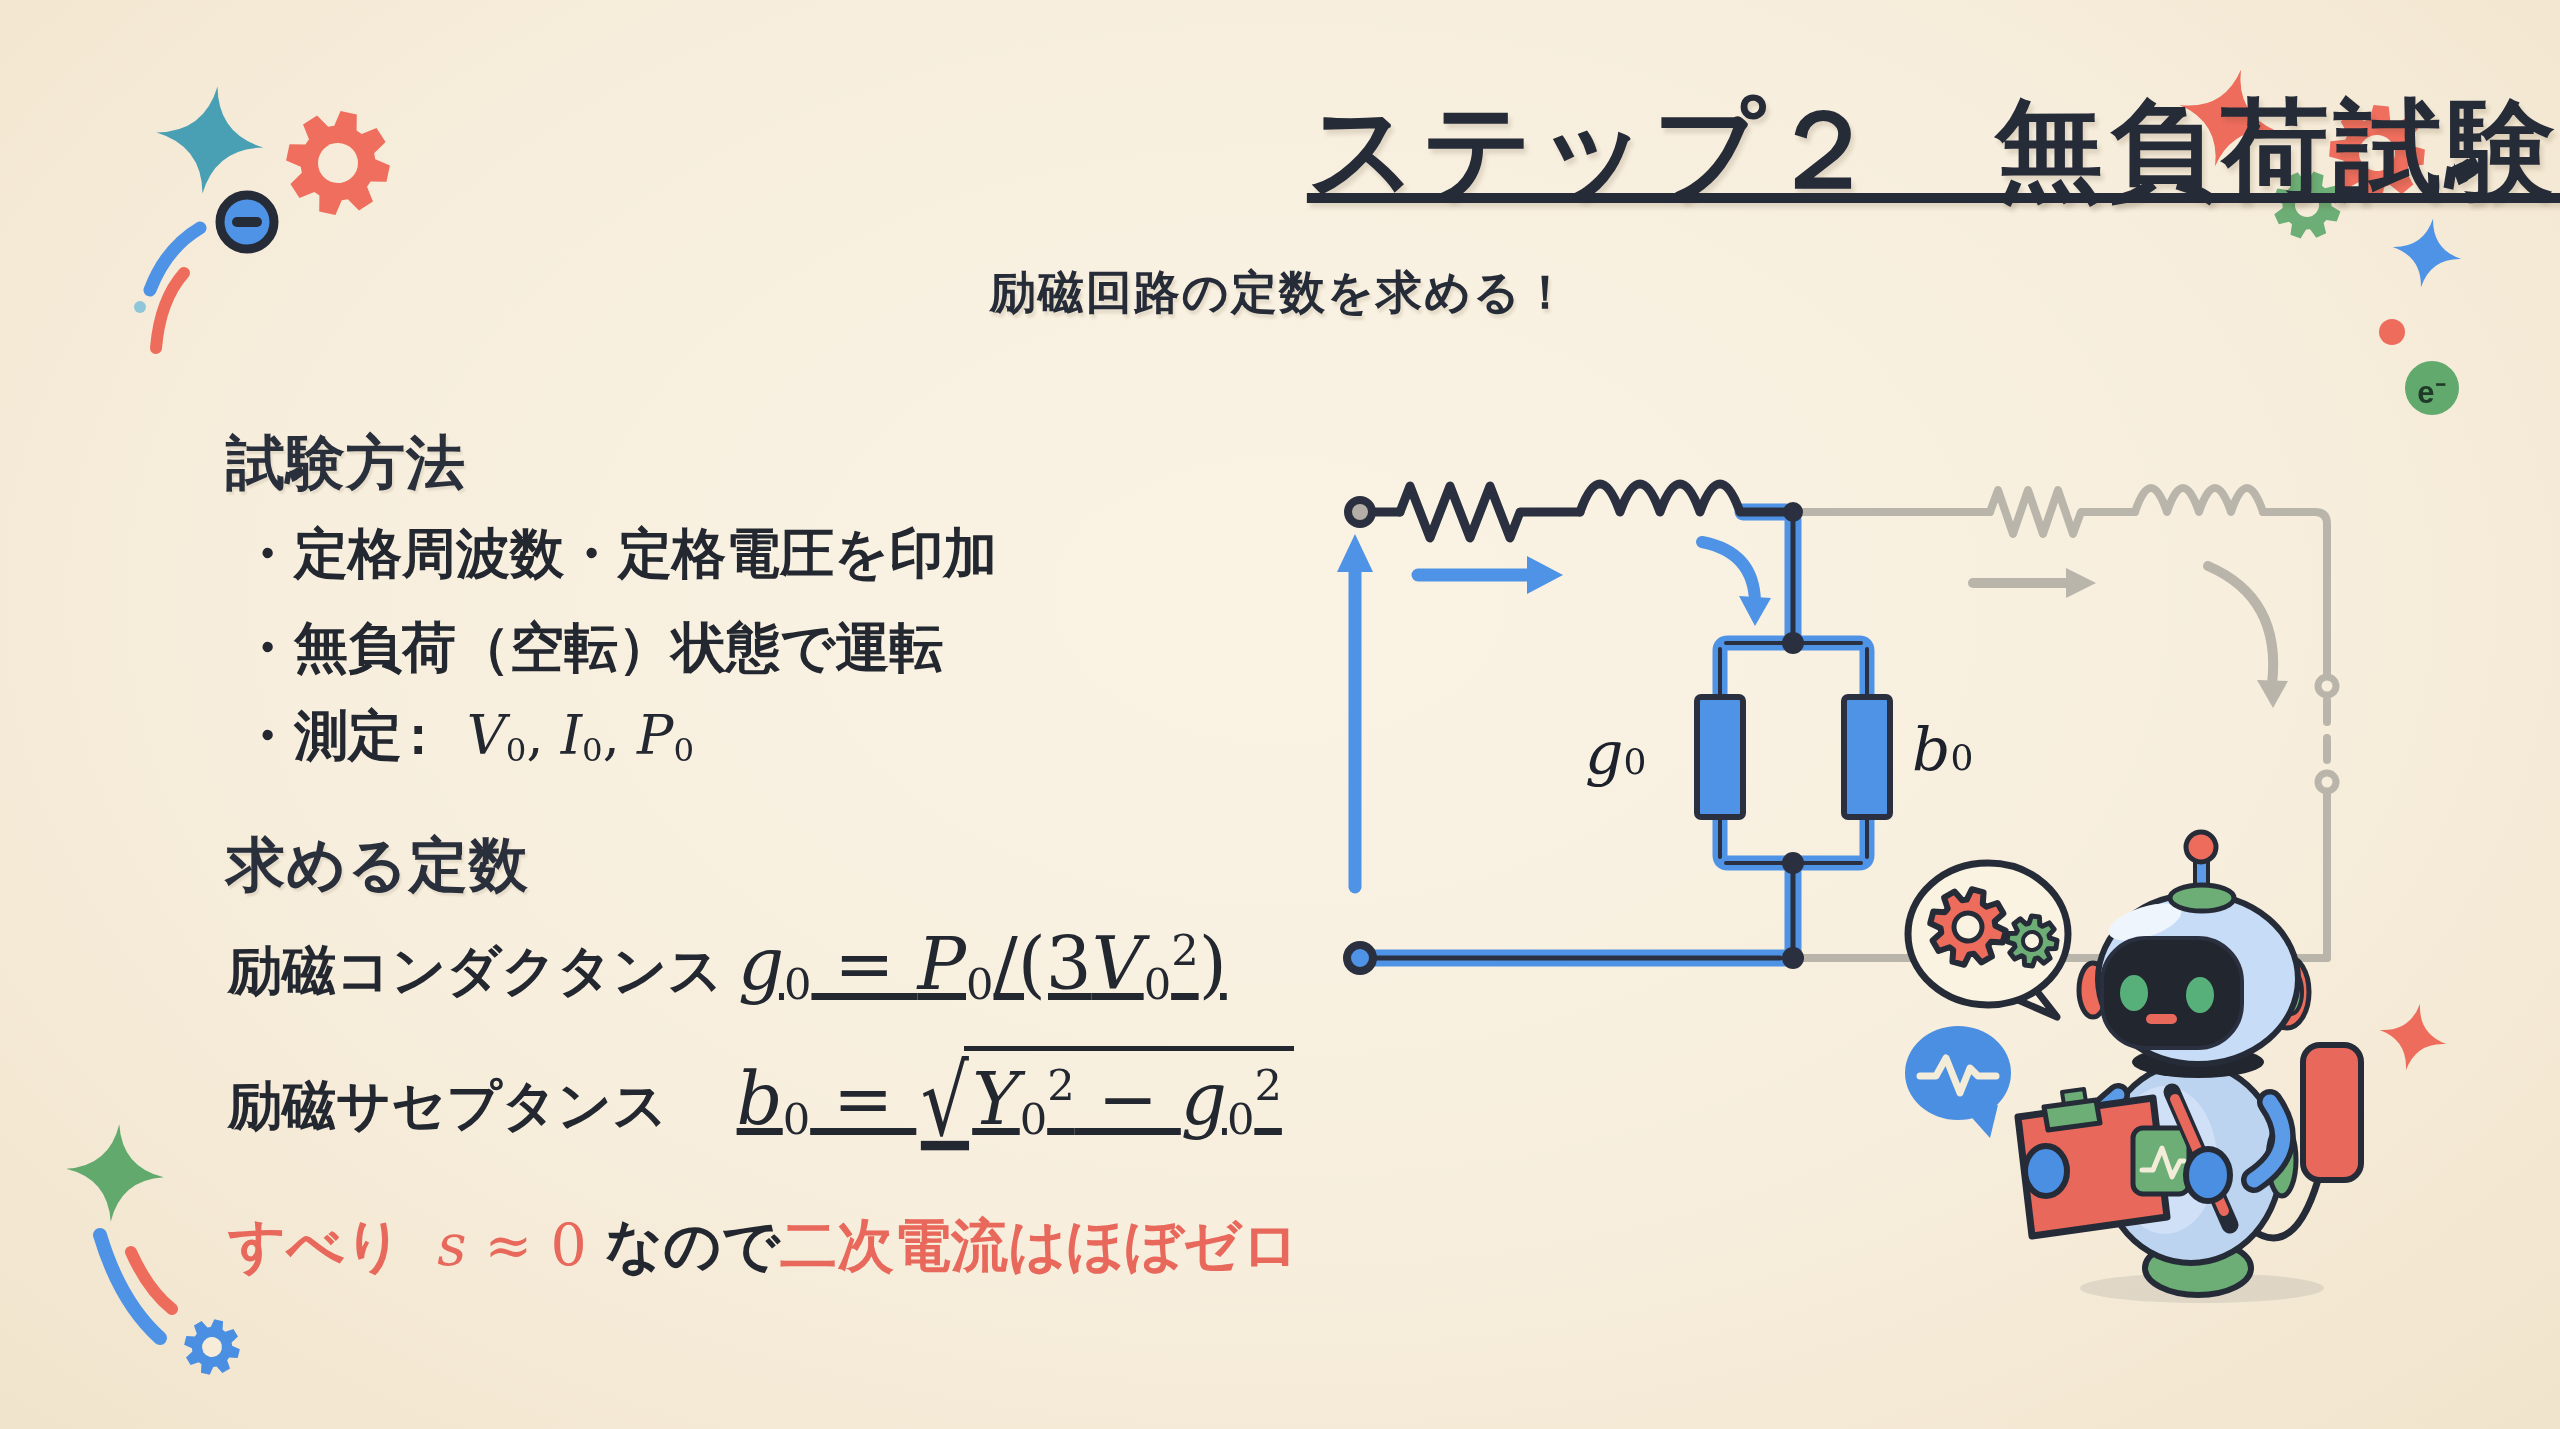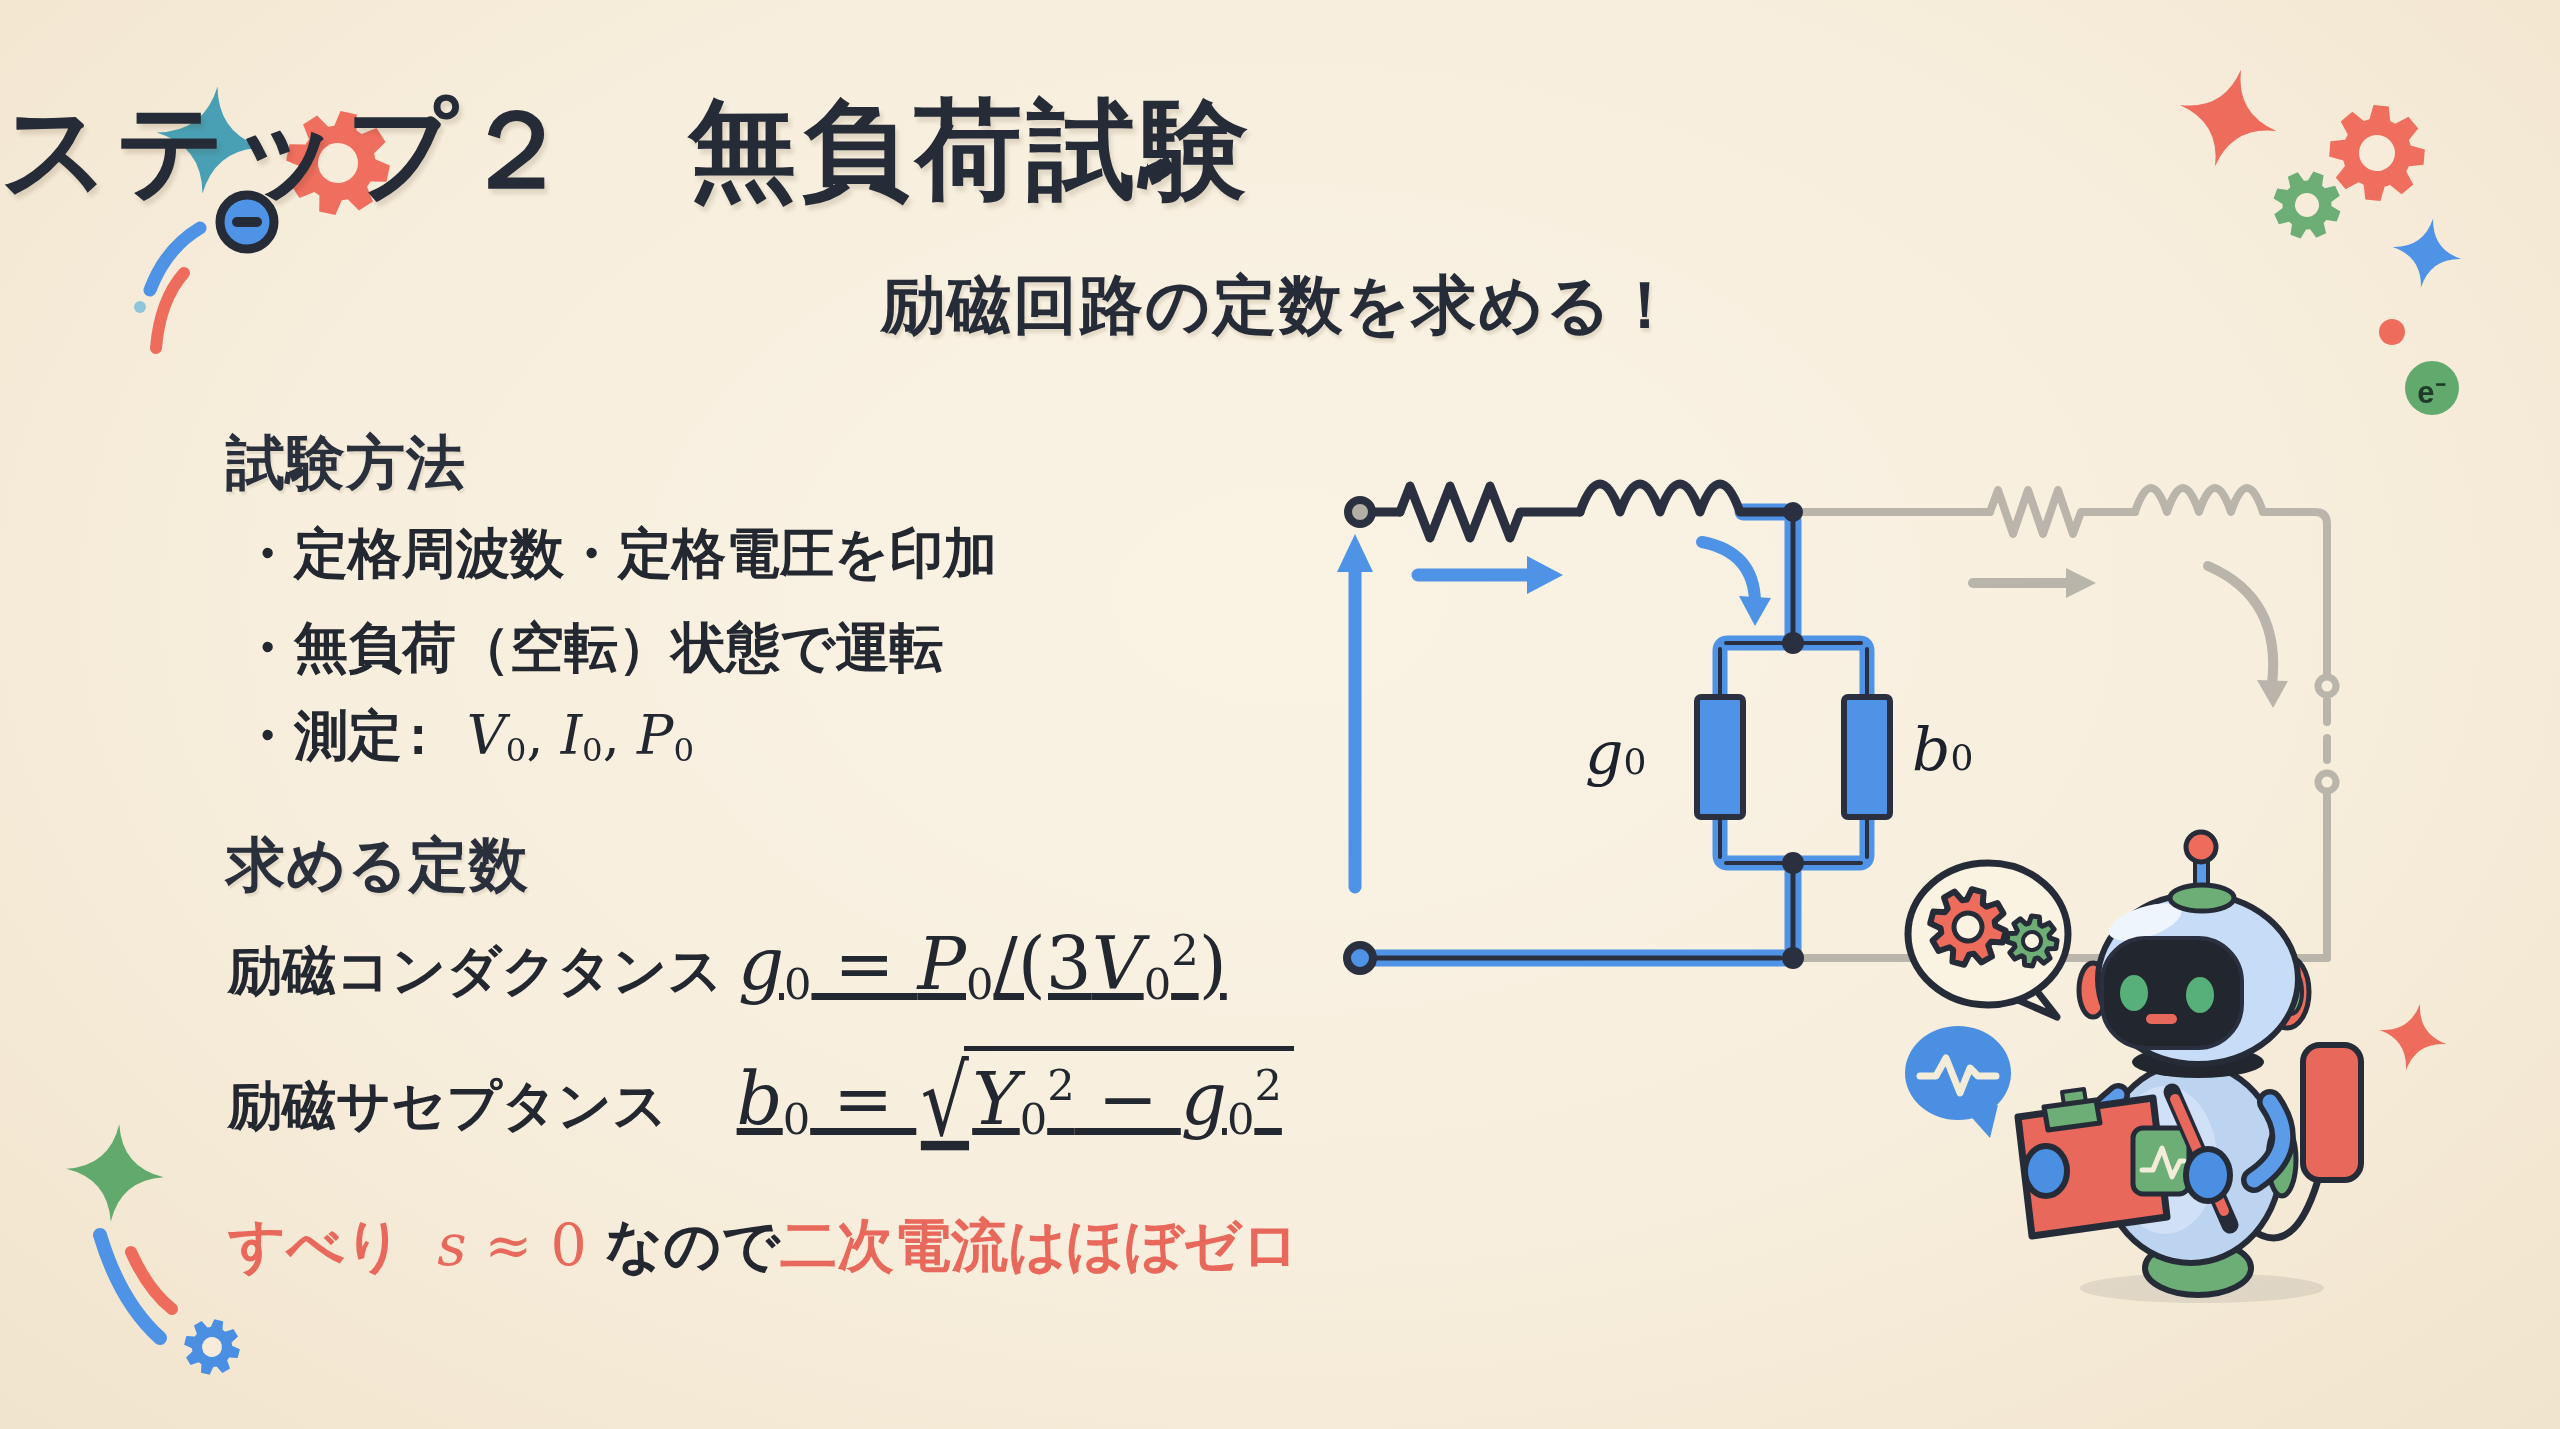--- a/index.html
+++ b/index.html
@@ -12,30 +12,31 @@
     width:2560px;height:1429px;
     overflow:hidden;
     background:radial-gradient(ellipse at 50% 42%, #faf3e4 0%, #f7eedd 55%, #f1e4cc 100%);
     color:#262b38;
   }
   .abs{position:absolute;}
   svg{display:block;overflow:visible;}
 
   .title{
     left:0;right:0;top:78px;
-    text-align:left;
+    text-align:right;
     font-size:108px;font-weight:700;letter-spacing:5px;
     color:#262b38;
     text-shadow:3px 5px 4px rgba(80,55,25,.14);
     white-space:pre;
+    text-decoration:underline;
   }
   .subtitle{
     left:0;right:0;top:262px;
     text-align:center;
-    font-size:64px;font-weight:700;letter-spacing:2px;
+    font-size:46px;font-weight:700;letter-spacing:2px;
     color:#262b38;
     text-shadow:2px 4px 3px rgba(80,55,25,.12);
   }
   .heading{
     left:226px;
     font-size:59px;font-weight:700;letter-spacing:1px;
     color:#2a2f3c;
     text-shadow:2px 3px 2px rgba(80,55,25,.10);
   }
   .bullet{

